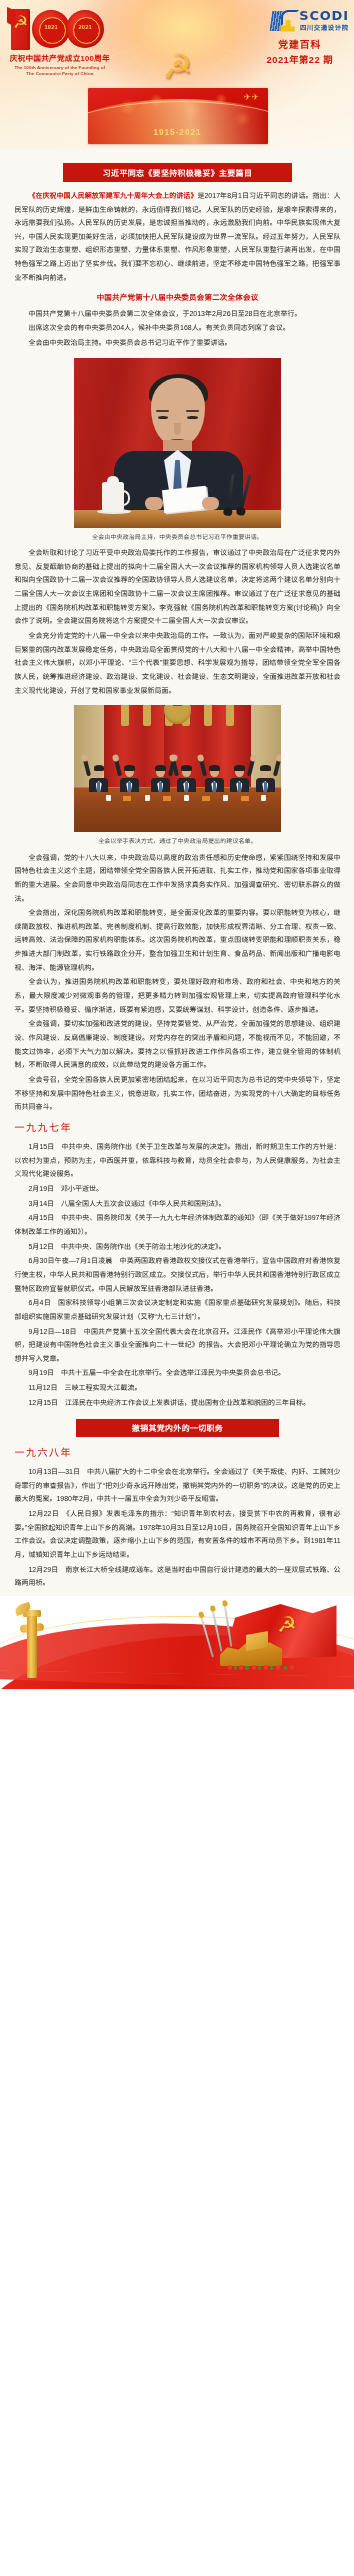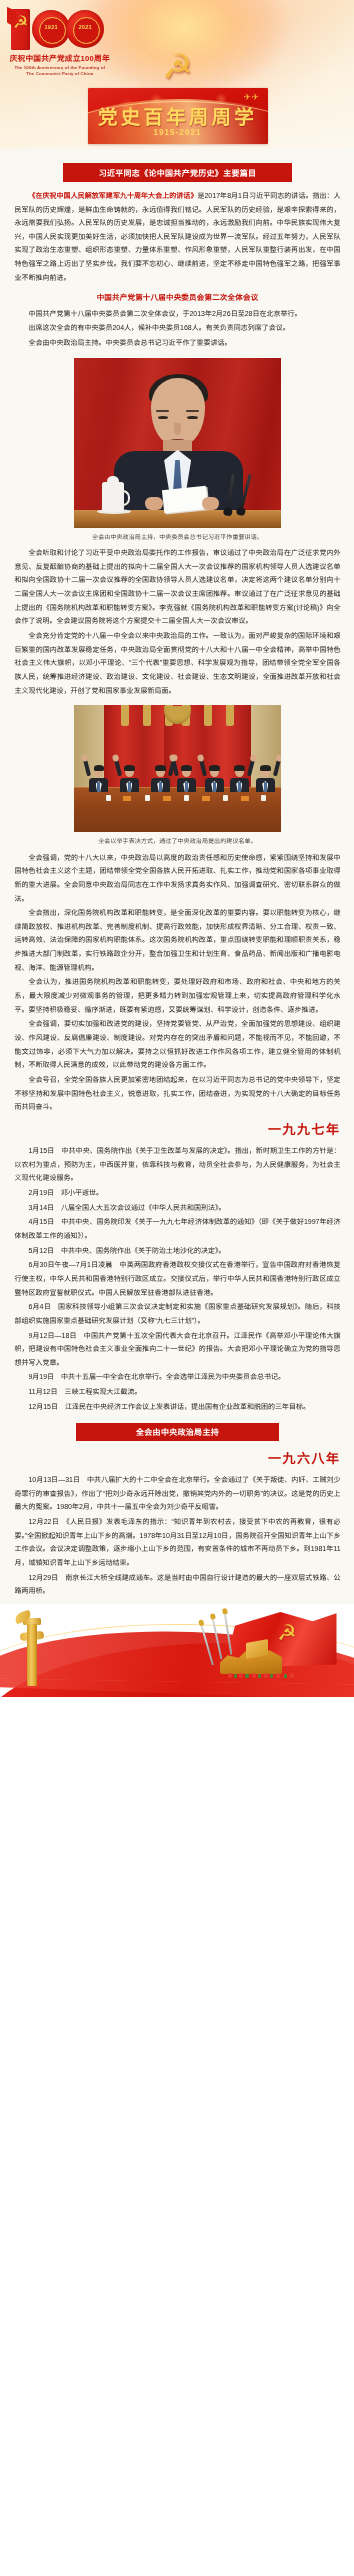--- a/index.html
+++ b/index.html
@@ -324,24 +324,24 @@
 
   .sub-head {
     text-align: center;
     color: #c5150c;
     font-size: 7.5px;
     font-weight: bold;
     margin: 6.2px 0 5.2px 0;
     letter-spacing: 0.2px;
   }
   .year-head {
-    text-align: right;
+    text-align: left;
     color: #c5150c;
-    font-size: 13px;
-    font-weight: bold;
+    font-size: 10px;
+    font-weight: normal;
     margin: 5.2px 0 6.2px 0;
     letter-spacing: 1.5px;
   }
 
   p.body {
     font-size: 7px;
     line-height: 1.95;
     color: #23201c;
     margin: 0 0 1px 0;
     text-align: justify;
@@ -705,33 +705,47 @@
       </div>
       <div class="emblem-cn">庆祝中国共产党成立100周年</div>
       <div class="emblem-en">
         <div>The 100th Anniversary of the Founding of</div>
         <div>The Communist Party of China</div>
       </div>
     </div>
 
     <div class="party-emblem">☭</div>
 
+    <div class="brandbox">
+      <div class="brand-row">
+        <div class="brand-mark">
+          <div class="bm-a"></div>
+          <div class="bm-b"></div>
+          <div class="bm-c"></div>
+        </div>
+        <div>
+          <div class="brand-name">SCODI</div>
+          <div class="brand-sub">四川交通设计院</div>
+        </div>
+      </div>
+      <div class="brand-issue-1">党建百科</div>
+      <div class="brand-issue-2">2021年第22 期</div>
+    </div>
 
     <div class="title-plaque">
       <div class="plaque-swoosh"></div>
       <div class="plaque-swoosh2"></div>
       <div class="doves">✈✈</div>
-      <div class="plaque-title">党史百年周周学</div>
       <div class="plaque-years">1915-2021</div>
     </div>
   </div>
 
   <div class="content">
 
-    <div class="section-banner mid">习近平同志《论中国共产党历史》主要篇目</div>
+    <div class="section-banner mid">习近平同志《要坚持积极稳妥》主要篇目</div>
 
     <p class="body indent"><span class="em-title">《在庆祝中国人民解放军建军九十周年大会上的讲话》</span><span>是2017年8月1日习近平同志的讲话。指出：人民军队的历史辉煌，是鲜血生命铸就的，永远值得我们铭记。人民军队的历史经验，是艰辛探索得来的，永远需要我们弘扬。人民军队的历史发展，是忠诚担当推动的，永远激励我们向前。中华民族实现伟大复兴，中国人民实现更加美好生活，必须加快把人民军队建设成为世界一流军队。经过五年努力，人民军队实现了政治生态重塑、组织形态重塑、力量体系重塑、作风形象重塑，人民军队重整行装再出发，在中国特色强军之路上迈出了坚实步伐。我们要不忘初心、继续前进，坚定不移走中国特色强军之路，把强军事业不断推向前进。</span></p>
 
     <div class="sub-head">中国共产党第十八届中央委员会第二次全体会议</div>
 
     <p class="body indent">中国共产党第十八届中央委员会第二次全体会议，于2013年2月26日至28日在北京举行。</p>
     <p class="body indent">出席这次全会的有中央委员204人，候补中央委员168人。有关负责同志列席了会议。</p>
     <p class="body indent">全会由中央政治局主持。中央委员会总书记习近平作了重要讲话。</p>
 
     <figure class="photo">
@@ -855,21 +869,21 @@
         <p class="body indent"><span>4月15日　</span><span>中共中央、国务院印发《关于一九九七年经济体制改革的通知》（即《关于做好1997年经济体制改革工作的通知》）。</span></p>
         <p class="body indent"><span>5月12日　</span><span>中共中央、国务院作出《关于防治土地沙化的决定》。</span></p>
         <p class="body indent"><span>6月30日午夜—7月1日凌晨　</span><span>中英两国政府香港政权交接仪式在香港举行，宣告中国政府对香港恢复行使主权，中华人民共和国香港特别行政区成立。交接仪式后，举行中华人民共和国香港特别行政区成立暨特区政府宣誓就职仪式。中国人民解放军驻香港部队进驻香港。</span></p>
         <p class="body indent"><span>6月4日　</span><span>国家科技领导小组第三次会议决定制定和实施《国家重点基础研究发展规划》。随后，科技部组织实施国家重点基础研究发展计划（又称“九七三计划”）。</span></p>
         <p class="body indent"><span>9月12日—18日　</span><span>中国共产党第十五次全国代表大会在北京召开。江泽民作《高举邓小平理论伟大旗帜，把建设有中国特色社会主义事业全面推向二十一世纪》的报告。大会把邓小平理论确立为党的指导思想并写入党章。</span></p>
         <p class="body indent"><span>9月19日　</span><span>中共十五届一中全会在北京举行。全会选举江泽民为中央委员会总书记。</span></p>
         <p class="body indent"><span>11月12日　</span><span>三峡工程实现大江截流。</span></p>
         <p class="body indent"><span>12月15日　</span><span>江泽民在中央经济工作会议上发表讲话，提出国有企业改革和脱困的三年目标。</span></p>
       </div>
 
-    <div class="section-banner narrow">全会由中央政治局主持</div>
+    <div class="section-banner narrow">撤销其党内外的一切职务</div>
     <div class="year-head">一九六八年</div>
     <div id="prc-list">
         <p class="body indent"><span>10月13日—31日　</span><span>中共八届扩大的十二中全会在北京举行。全会通过了《关于叛徒、内奸、工贼刘少奇罪行的审查报告》，作出了“把刘少奇永远开除出党，撤销其党内外的一切职务”的决议。这是党的历史上最大的冤案。1980年2月，中共十一届五中全会为刘少奇平反昭雪。</span></p>
         <p class="body indent"><span>12月22日　</span><span>《人民日报》发表毛泽东的指示：“知识青年到农村去，接受贫下中农的再教育，很有必要。”全国掀起知识青年上山下乡的高潮。1978年10月31日至12月10日，国务院召开全国知识青年上山下乡工作会议。会议决定调整政策，逐步缩小上山下乡的范围，有安置条件的城市不再动员下乡。到1981年11月，城镇知识青年上山下乡运动结束。</span></p>
         <p class="body indent"><span>12月29日　</span><span>南京长江大桥全线建成通车。这是当时由中国自行设计建造的最大的一座双层式铁路、公路两用桥。</span></p>
       </div>
 
     <div class="divider-space"></div>
   </div>
 

